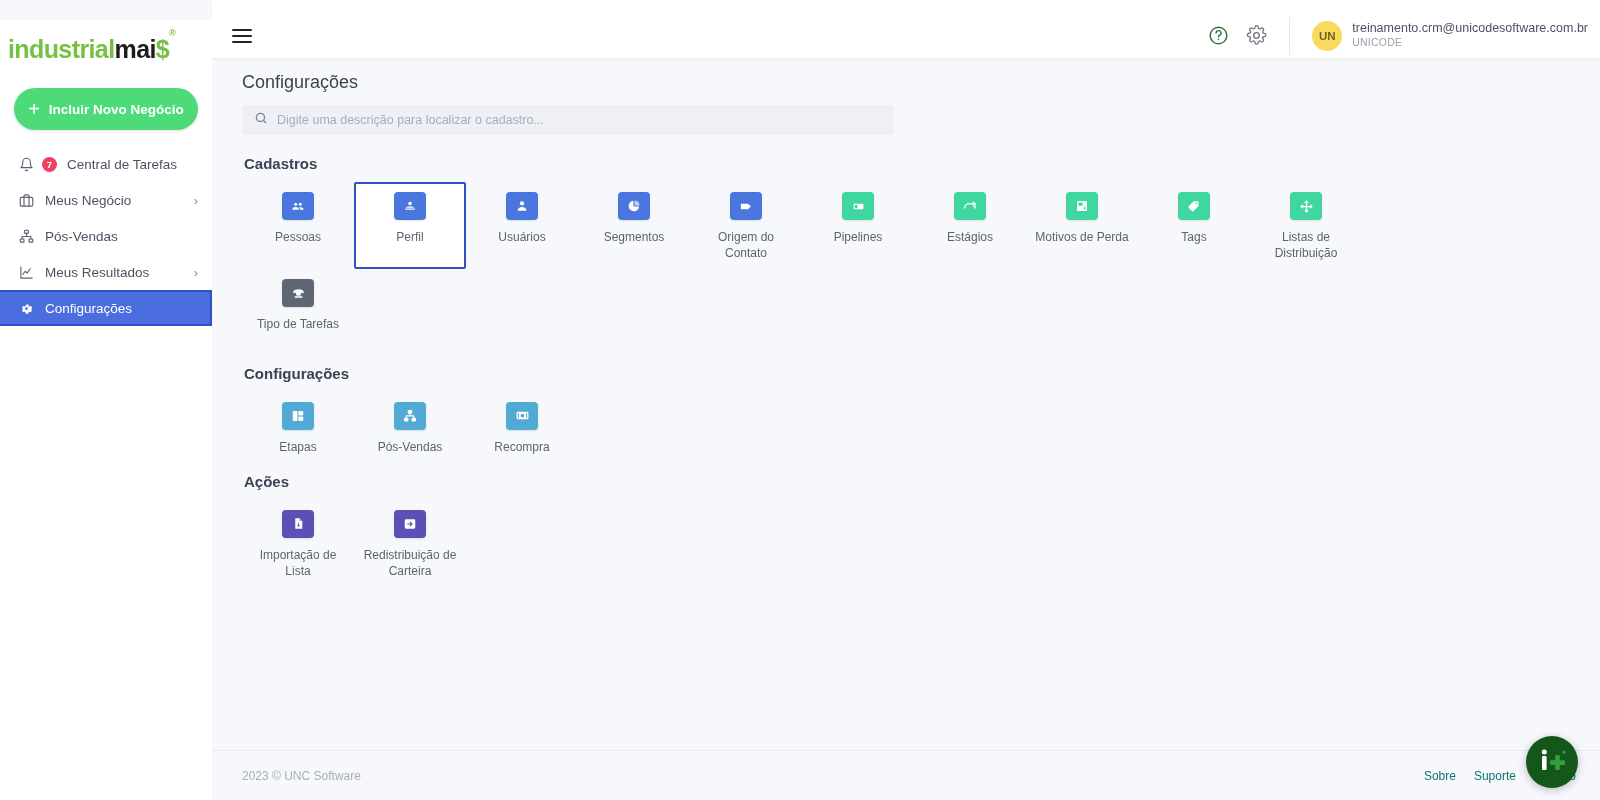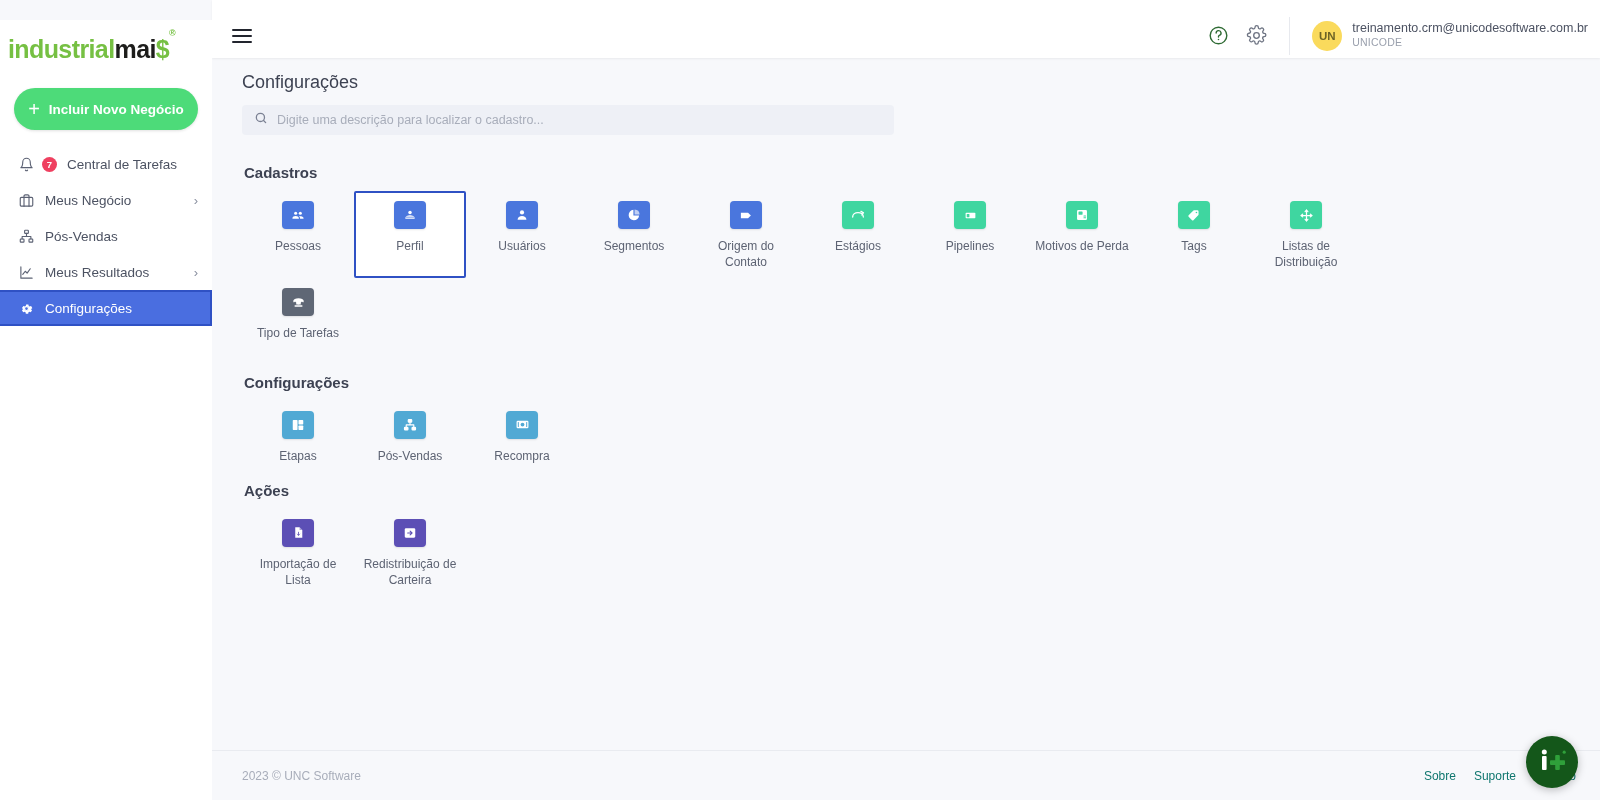--- a/index.html
+++ b/index.html
@@ -95,21 +95,21 @@
   
   .content {
     flex: 1; overflow: hidden; padding: 14px 0 0 30px;
     position: relative; background: #f7f8fb;
   }
   .page-title { font-size: 18px; color: #3d4252; font-weight: 400;
                 margin-bottom: 12px; }
   .search-box {
     width: 652px; height: 30px; background: #eef0f6; border-radius: 4px;
     display: flex; align-items: center; gap: 9px; padding: 0 12px;
-    margin-bottom: 29px;
+    margin-bottom: 20px;
   }
   .search-box input {
     border: none; background: transparent; outline: none; flex: 1;
     font-size: 12.5px; color: #5c6170;
     font-family: "Liberation Sans", sans-serif;
   }
   .search-box input::placeholder { color: #a8adba; }
 
   .section-title {
     font-size: 15px; color: #3d4252; font-weight: 600;
@@ -329,36 +329,36 @@
             <div class="tile-icon" style="background:#4a76dd">
               <svg width="15" height="15" viewBox="0 0 24 24" fill="#fff">
                 <path d="M3 7.5h11.5l4.5 4.5-4.5 4.5H3z"></path>
               </svg>
             </div>
             <div class="tile-label">Origem do Contato</div>
           </div>
 
           <div class="tile">
             <div class="tile-icon" style="background:#3fd6a0">
+              <svg width="13" height="13" viewBox="0 0 24 24" fill="#fff">
+                <rect x="3" y="7" width="18" height="10" rx="1.5"></rect>
+                <rect x="5" y="9" width="5" height="6" rx=".8" fill="#3fd6a0"></rect>
+              </svg>
+            </div>
+            <div class="tile-label">Pipelines</div>
+          </div>
+
+          <div class="tile">
+            <div class="tile-icon" style="background:#3fd6a0">
               <svg width="16" height="16" viewBox="0 0 24 24" fill="none" stroke="#fff" stroke-width="2" stroke-linecap="round">
                 <path d="M4 15c0-4 3.6-6.5 8-6.5s8 2.5 8 6.5"></path>
                 <path d="M16.5 6.5L20 8.6l-2 3.6"></path>
               </svg>
             </div>
             <div class="tile-label">Estágios</div>
-          </div>
-
-          <div class="tile">
-            <div class="tile-icon" style="background:#3fd6a0">
-              <svg width="13" height="13" viewBox="0 0 24 24" fill="#fff">
-                <rect x="3" y="7" width="18" height="10" rx="1.5"></rect>
-                <rect x="5" y="9" width="5" height="6" rx=".8" fill="#3fd6a0"></rect>
-              </svg>
-            </div>
-            <div class="tile-label">Pipelines</div>
           </div>
 
           <div class="tile">
             <div class="tile-icon" style="background:#3fd6a0">
               <svg width="14" height="14" viewBox="0 0 24 24" fill="#fff">
                 <rect x="3.5" y="3.5" width="17" height="17" rx="2"></rect>
                 <rect x="6" y="6" width="7" height="5.5" rx=".8" fill="#3fd6a0"></rect>
                 <rect x="14.5" y="13" width="4.5" height="1.6" rx=".6" fill="#3fd6a0"></rect>
                 <rect x="14.5" y="16" width="4.5" height="1.6" rx=".6" fill="#3fd6a0"></rect>
               </svg>

